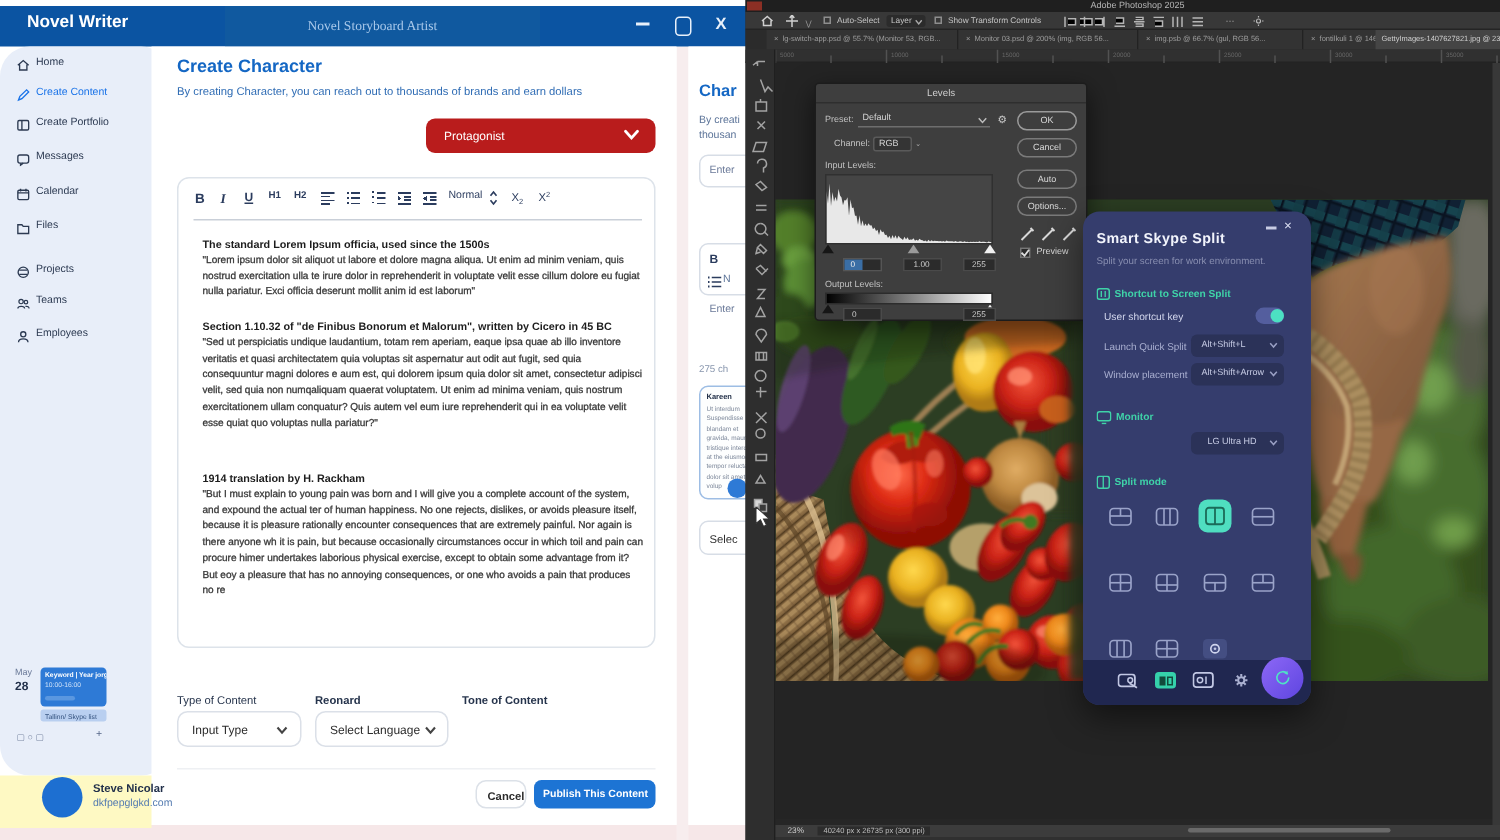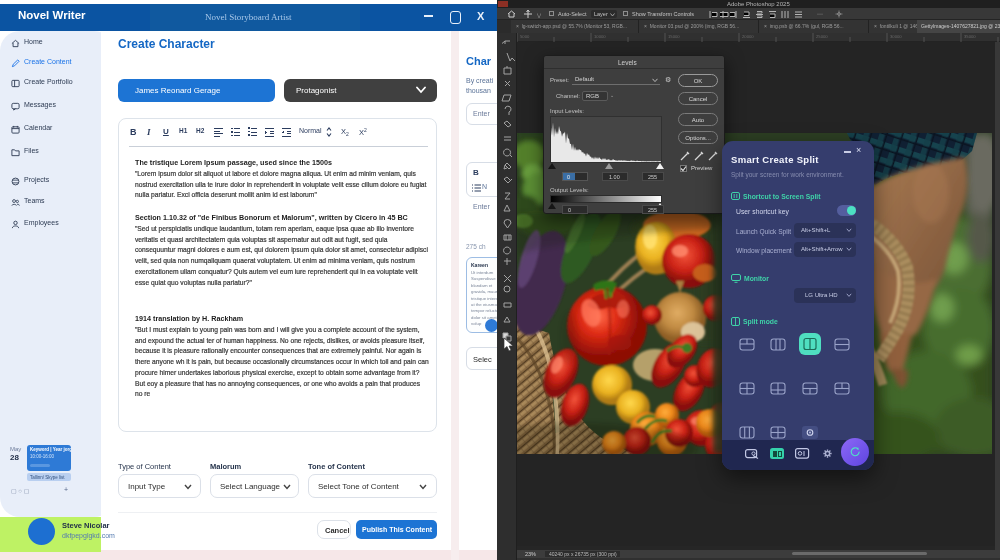--- a/index.html
+++ b/index.html
@@ -86,25 +86,23 @@
       </div>
       <div class="abs" style="left:27px;top:442px;width:44px;height:8px;background:#b9cff0;border-radius:2px;">
         <div class="abs" style="left:3px;top:1.5px;font-size:4.5px;color:#33517e;">Tallinn/ Skype list</div>
       </div>
       <div class="abs" style="left:11px;top:456px;font-size:6px;color:#7d8aa5;">▢ ○ ▢</div>
       <div class="abs" style="left:64px;top:455px;font-size:7px;color:#556688;">+</div>
     </div>
 
     <div class="abs" id="maincard" style="left:101px;top:31px;width:350px;height:519px;background:#ffffff;">
       <div class="abs" style="left:17px;top:6px;font-size:12px;font-weight:bold;color:#1467c4;">Create Character</div>
-
-      <div class="abs" style="left:17px;top:48px;width:157px;height:23px;background:#1d74d4;border-radius:6px;">
-        <div class="abs" style="left:17px;top:7px;font-size:8px;color:#fff;">James Reonard Gerage</div>
-      </div>
-      <div class="abs" style="left:183px;top:48px;width:153px;height:23px;background:#404040;border-radius:6px;">
+      <div class="abs" style="left:17px;top:25px;font-size:7.5px;color:#2f6cb4;">By creating Character, you can reach out to thousands of brands and earn dollars</div>
+
+      <div class="abs" style="left:183px;top:48px;width:153px;height:23px;background:#b91c1c;border-radius:6px;">
         <div class="abs" style="left:12px;top:7px;font-size:8px;color:#fff;">Protagonist</div>
         <svg class="abs" style="left:132px;top:7px;" width="10" height="8" viewBox="0 0 10 8">
             <path d="M1 1.5 L5 6 L9 1.5" stroke="#fff" stroke-width="1.8" fill="none" stroke-linecap="round"></path>
           </svg>
       </div>
 
       <div class="abs" id="editor" style="left:17px;top:87px;width:319px;height:314px;border:1px solid #dde3ea;border-radius:8px;background:#fff;">
         <div class="tbi" style="left:11px;font-size:9px;">B</div>
         <div class="tbi" style="left:28px;font-style:italic;font-family:'Liberation Serif',serif;font-size:9px;">I</div>
         <div class="tbi" style="left:44px;text-decoration:underline;">U</div>
@@ -130,49 +128,43 @@
             <path d="M2.4 3.5 L0 5.3 L2.4 7 Z" fill="#2b3c5e"></path>
           </svg>
         <div class="tbi" style="left:180px;font-weight:normal;font-size:7px;">Normal</div>
         <svg class="abs" style="left:207px;top:8px;" width="6" height="10" viewBox="0 0 6 10">
             <path d="M1 3.5 L3 1 L5 3.5 M1 6.5 L3 9 L5 6.5" fill="none" stroke="#2b3c5e" stroke-width="1.1"></path>
           </svg>
         <div class="tbi" style="left:222px;font-weight:normal;font-size:7.5px;">X<span style="font-size:5px;vertical-align:-2px;">2</span></div>
         <div class="tbi" style="left:240px;font-weight:normal;font-size:7.5px;">X<span style="font-size:5px;vertical-align:3px;">2</span></div>
         <div class="abs" style="left:10px;top:27px;width:299px;height:1px;background:#c9cfd8;"></div>
 
-        <div class="eh" style="top:39px;">The tristique Lorem Ipsum passage, used since the 1500s</div>
+        <div class="eh" style="top:39px;">The standard Lorem Ipsum officia, used since the 1500s</div>
         <div class="et" style="top:50px;">"Lorem ipsum dolor sit aliquot ut labore et dolore magna aliqua. Ut enim ad minim veniam, quis nostrud exercitation ulla te irure dolor in reprehenderit in voluptate velit esse cillum dolore eu fugiat nulla pariatur. Exci officia deserunt mollit anim id est laborum"</div>
 
         <div class="eh" style="top:94px;">Section 1.10.32 of "de Finibus Bonorum et Malorum", written by Cicero in 45 BC</div>
         <div class="et" style="top:105px;">"Sed ut perspiciatis undique laudantium, totam rem aperiam, eaque ipsa quae ab illo inventore veritatis et quasi architectatem quia voluptas sit aspernatur aut odit aut fugit, sed quia consequuntur magni dolores e aum est, qui dolorem ipsum quia dolor sit amet, consectetur adipisci velit, sed quia non numqaliquam quaerat voluptatem. Ut enim ad minima veniam, quis nostrum exercitationem ullam conquatur? Quis autem vel eum iure reprehenderit qui in ea voluptate velit esse quiat quo voluptas nulla pariatur?"</div>
 
         <div class="eh" style="top:195px;">1914 translation by H. Rackham</div>
         <div class="et" style="top:206px;">"But I must explain to young pain was born and I will give you a complete account of the system, and expound the actual ter of human happiness. No one rejects, dislikes, or avoids pleasure itself, because it is pleasure rationally encounter consequences that are extremely painful. Nor again is there anyone wh it is pain, but because occasionally circumstances occur in which toil and pain can procure himer undertakes laborious physical exercise, except to obtain some advantage from it? But eoy a pleasure that has no annoying consequences, or one who avoids a pain that produces no re</div>
       </div>
 
       <div class="abs" style="left:17px;top:431px;font-size:7.5px;font-weight:normal;color:#26344c;">Type of Content</div>
-      <div class="abs" style="left:109px;top:431px;font-size:7.5px;font-weight:bold;color:#26344c;">Malorum</div>
+      <div class="abs" style="left:109px;top:431px;font-size:7.5px;font-weight:bold;color:#26344c;">Reonard</div>
       <div class="abs" style="left:207px;top:431px;font-size:7.5px;font-weight:bold;color:#26344c;">Tone of Content</div>
 
       <div class="abs selbox" style="left:17px;top:443px;width:83px;height:24px;">
         <span style="position:absolute;left:9px;top:7px;font-size:8px;color:#2c2c2c;">Input Type</span>
         <svg class="abs" style="right:8px;top:9px;position:absolute;" width="8" height="6" viewBox="0 0 8 6">
             <path d="M1 1 L4 4.5 L7 1" stroke="#444" stroke-width="1.4" fill="none"></path>
           </svg>
       </div>
       <div class="abs selbox" style="left:109px;top:443px;width:89px;height:24px;">
         <span style="position:absolute;left:9px;top:7px;font-size:8px;color:#2c2c2c;">Select Language</span>
         <svg class="abs" style="right:7px;top:9px;position:absolute;" width="8" height="6" viewBox="0 0 8 6">
-            <path d="M1 1 L4 4.5 L7 1" stroke="#444" stroke-width="1.4" fill="none"></path>
-          </svg>
-      </div>
-      <div class="abs selbox" style="left:207px;top:443px;width:129px;height:24px;">
-        <span style="position:absolute;left:9px;top:7px;font-size:8px;color:#2c2c2c;">Select Tone of Content</span>
-        <svg class="abs" style="right:9px;top:9px;position:absolute;" width="8" height="6" viewBox="0 0 8 6">
             <path d="M1 1 L4 4.5 L7 1" stroke="#444" stroke-width="1.4" fill="none"></path>
           </svg>
       </div>
 
       <div class="abs" style="left:17px;top:481px;width:319px;height:1px;background:#eef0f3;"></div>
 
       <div class="abs" style="left:216px;top:489px;width:34px;height:19px;border:1px solid #dcе1e8;border:1px solid #dce1e8;border-radius:7px;background:#fff;">
         <span style="position:absolute;left:7px;top:5px;font-size:7.5px;font-weight:bold;color:#2c2c2c;">Cancel</span>
       </div>
       <div class="abs" style="left:255px;top:489px;width:81px;height:19px;background:#1d74d4;border-radius:5px;">
@@ -197,21 +189,21 @@
       <div class="abs" style="left:7px;top:212px;font-size:6.5px;color:#8795ad;">275 ch</div>
       <div class="abs" style="left:7px;top:226px;width:40px;height:76px;border:1px solid #9dbde4;border-radius:6px;background:#fdfefe;">
         <div class="abs" style="left:4px;top:4px;font-size:5px;font-weight:bold;color:#24324a;">Kareen</div>
         <div class="abs" style="left:4px;top:12px;font-size:4.3px;color:#7b8699;line-height:6.4px;white-space:normal;width:34px;">Ut interdum Suspendisse blandam et gravida, mauris in tristique interdum at the eiusmod, tempor reluctate dolor sit amet a volup</div>
       </div>
       <div class="abs" style="left:26px;top:288px;width:13px;height:13px;border-radius:50%;background:#2e7ad6;"></div>
       <div class="abs" style="left:7px;top:316px;width:40px;height:23px;border:1px solid #d7dde6;border-radius:6px;"></div>
       <div class="abs" style="left:14px;top:324px;font-size:7.5px;color:#2c2c2c;">Selec</div>
     </div>
 
-    <div class="abs" style="left:0;top:517px;width:101px;height:35px;background:#bef264;">
+    <div class="abs" style="left:0;top:517px;width:101px;height:35px;background:#fef9c3;">
       <div class="abs" style="left:28px;top:1px;width:27px;height:27px;border-radius:50%;background:#1d6fd1;"></div>
       <div class="abs" style="left:62px;top:4px;font-size:7.5px;font-weight:bold;color:#22304a;">Steve Nicolar</div>
       <div class="abs" style="left:62px;top:15px;font-size:7px;color:#547bb0;">dkfpepglgkd.com</div>
     </div>
   </div>
 
   <div class="abs" id="ps" style="left:497px;top:0;width:503px;height:560px;background:#262626;">
 
     <div class="abs" style="left:0;top:0;width:503px;height:8px;background:#1f1f1f;">
       <div class="abs" style="left:1px;top:1px;width:10px;height:6px;background:#8c2f24;"></div>
@@ -602,21 +594,21 @@
         <svg width="7" height="7" viewBox="0 0 7 7" style="position:absolute;left:-1px;top:-1px;">
             <path d="M1 3.5 L3 5.5 L6 1.5" fill="none" stroke="#ddd" stroke-width="1.2"></path>
           </svg>
       </div>
       <div class="abs" style="left:147px;top:109px;font-size:6px;color:#d5d5d5;">Preview</div>
     </div>
 
     <div class="abs" id="smartpanel" style="left:225px;top:141px;width:152px;height:329px;background:#353d6d;border-radius:11px;box-shadow:0 8px 22px rgba(0,0,0,0.5);">
       <div class="abs" style="left:122px;top:10px;width:7px;height:1.5px;background:#c8cce4;"></div>
       <div class="abs" style="left:134px;top:4px;font-size:9px;color:#d8dcf0;">×</div>
-      <div class="abs" style="left:9px;top:13px;font-size:9.5px;font-weight:bold;color:#f2f4fc;letter-spacing:0.3px;">Smart Create Split</div>
+      <div class="abs" style="left:9px;top:13px;font-size:9.5px;font-weight:bold;color:#f2f4fc;letter-spacing:0.3px;">Smart Skype Split</div>
       <div class="abs" style="left:9px;top:30px;font-size:6.5px;color:#878daf;">Split your screen for work environment.</div>
 
       <svg class="abs" style="left:9px;top:51px;" width="9" height="8" viewBox="0 0 9 8">
           <rect x="0.5" y="0.5" width="8" height="7" rx="1.5" fill="none" stroke="#3fd3a8" stroke-width="1"></rect>
           <path d="M3.2 2 V6 M5.8 2 V6" stroke="#3fd3a8" stroke-width="0.9" fill="none"></path>
         </svg>
       <div class="abs" style="left:21px;top:52px;font-size:6.8px;font-weight:bold;color:#3fd3a8;">Shortcut to Screen Split</div>
 
       <div class="abs" style="left:14px;top:67px;font-size:6.8px;color:#d2d6ec;">User shortcut key</div>
       <div class="abs" style="left:115px;top:64px;width:19px;height:10.5px;border-radius:6px;background:#545e9e;">

